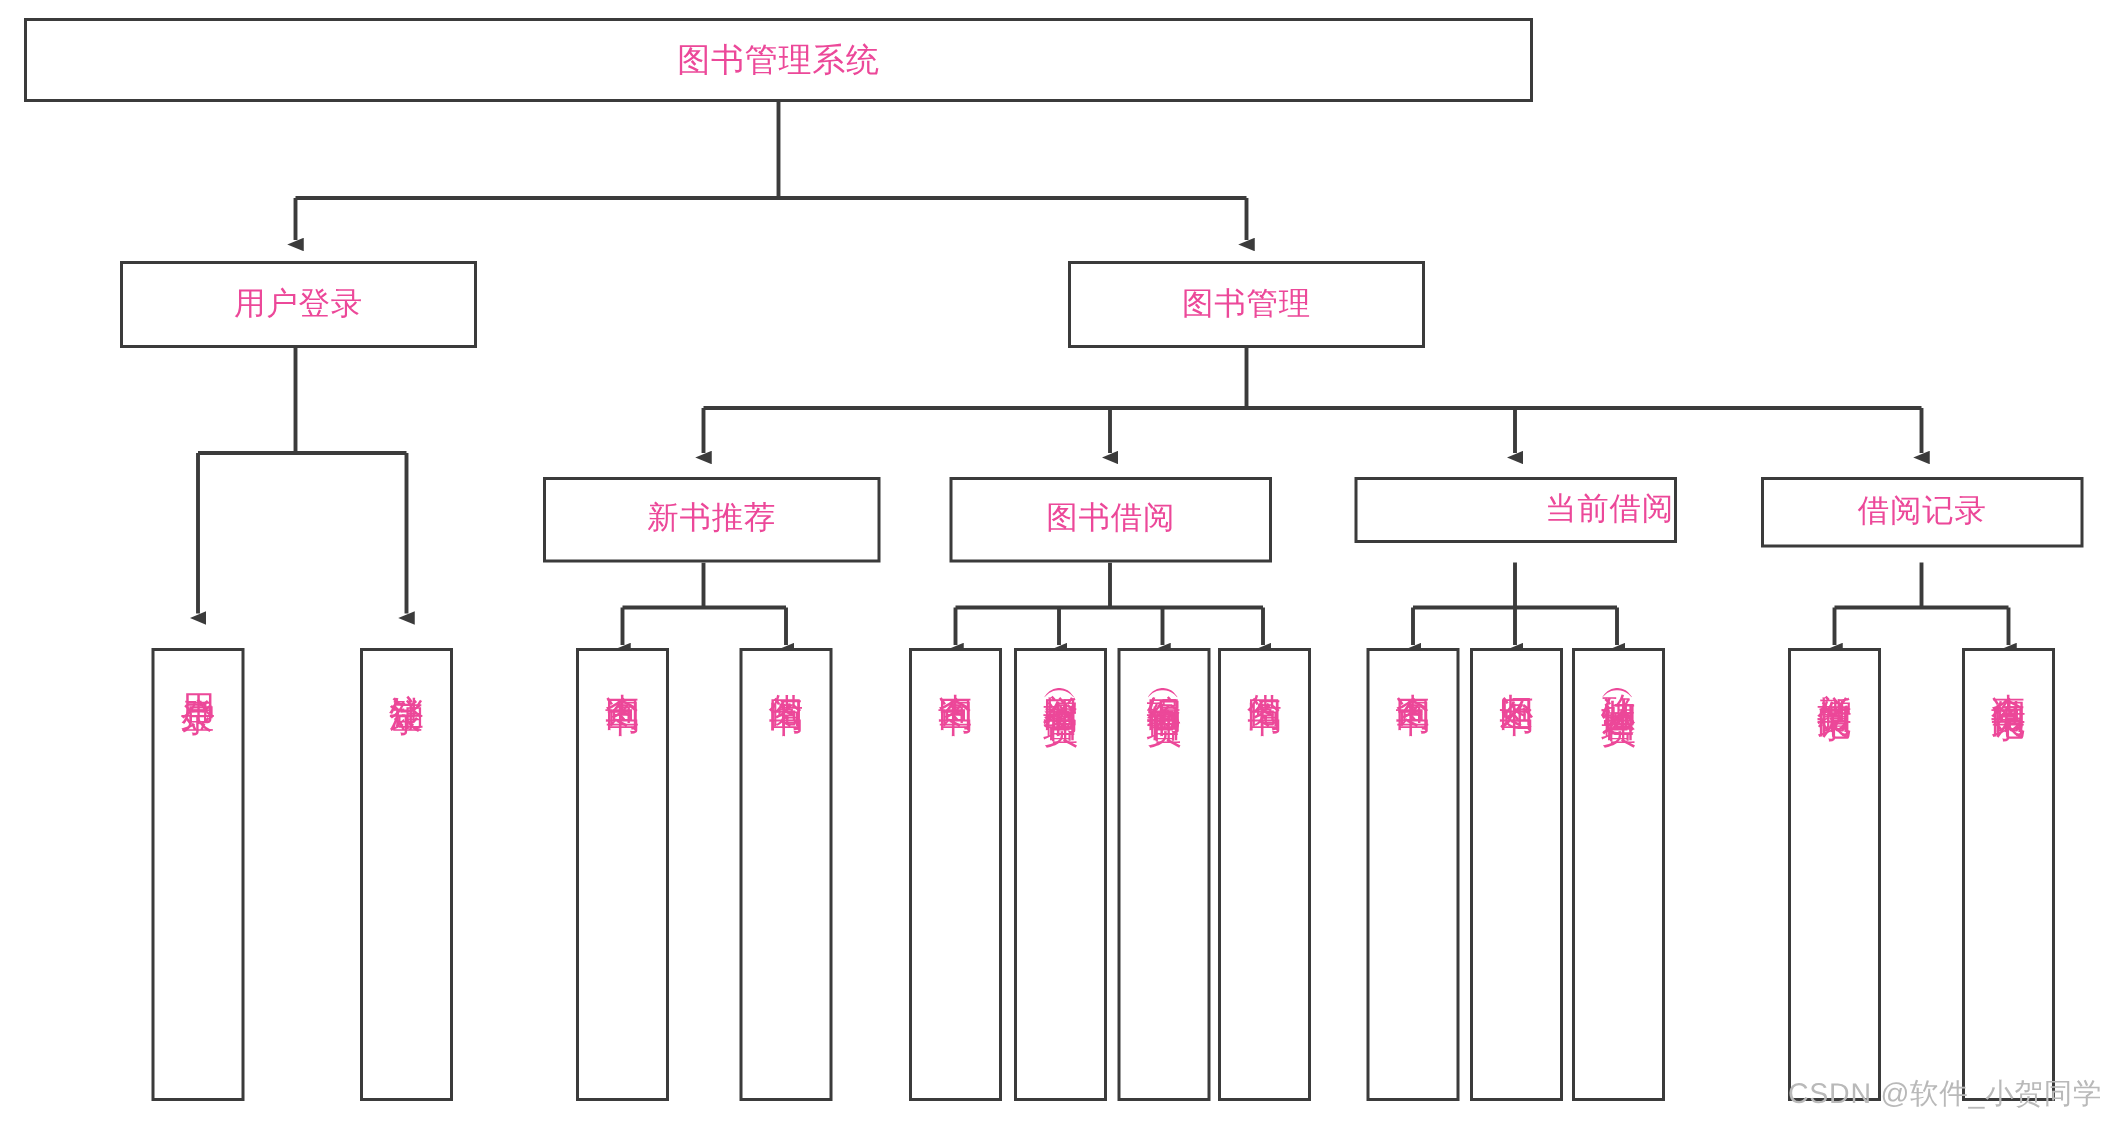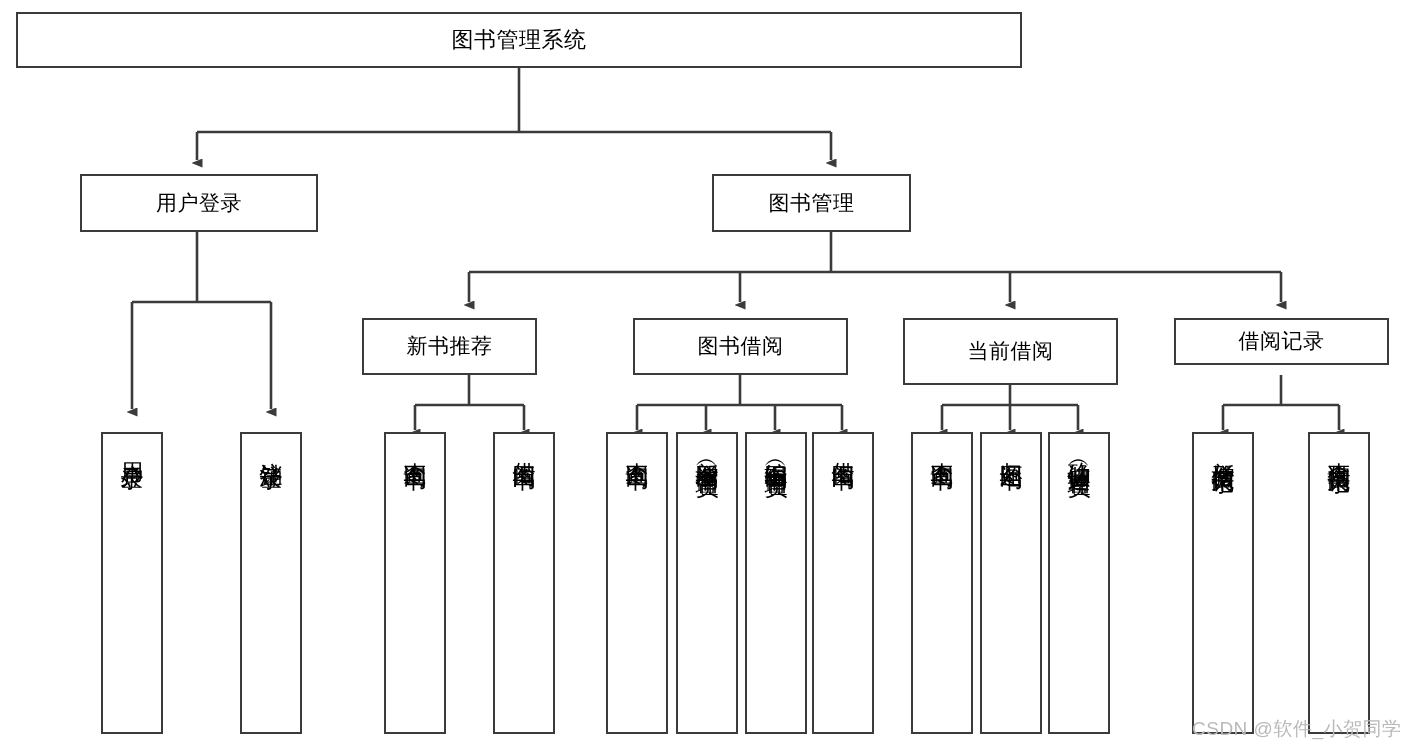--- a/index.html
+++ b/index.html
@@ -27,21 +27,21 @@
     pointer-events: none;
   }
   .node {
     position: absolute;
     box-sizing: border-box;
     background: #ffffff;
     border: 2px solid #3b3b3b;
     display: flex;
     align-items: center;
     justify-content: center;
-    color: #000000;
+    color: #ec4899;
     z-index: 3;
   }
   .node-label {
     display: block;
     line-height: 1.18;
     letter-spacing: 0.5px;
     white-space: pre;
     text-align: center;
   }
   .node.horiz .node-label {
@@ -129,31 +129,31 @@
     </g>
   </svg>
 
   <div class="node root horiz" style="left:16px; top:12px; width:1006px; height:56px;">
     <span class="node-label">图书管理系统</span>
   </div>
 
   <div class="node horiz" style="left:80px; top:174px; width:238px; height:58px;">
     <span class="node-label">用户登录</span>
   </div>
-  <div class="node horiz" style="left:712px; top:174px; width:199px; height:58px;">
+  <div class="node horiz" style="left:712px; top:174px; width:238px; height:58px;">
     <span class="node-label">图书管理</span>
   </div>
 
-  <div class="node horiz" style="left:362px; top:318px; width:175px; height:57px;justify-content:center;">
+  <div class="node horiz" style="left:362px; top:318px; width:225px; height:57px;justify-content:center;">
     <span class="node-label">新书推荐</span>
   </div>
   <div class="node horiz" style="left:633px; top:318px; width:215px; height:57px;">
     <span class="node-label">图书借阅</span>
   </div>
-  <div class="node horiz" style="left:903px; top:318px; width:215px; height:67px;">
+  <div class="node horiz" style="left:903px; top:318px; width:215px; height:44px;justify-content:flex-end;">
     <span class="node-label">当前借阅</span>
   </div>
   <div class="node horiz" style="left:1174px; top:318px; width:215px; height:47px;">
     <span class="node-label">借阅记录</span>
   </div>
 
   <div class="node vert" style="left:101px; top:432px; width:62px; height:302px;">
     <span class="node-label">用户登录</span>
   </div>
   <div class="node vert" style="left:240px; top:432px; width:62px; height:302px;">

